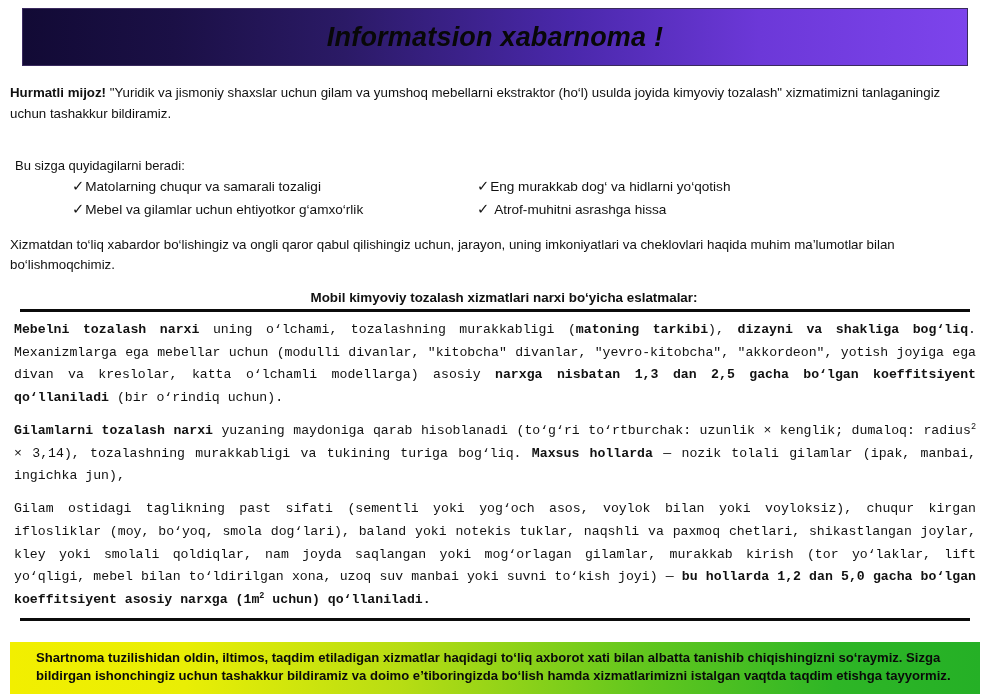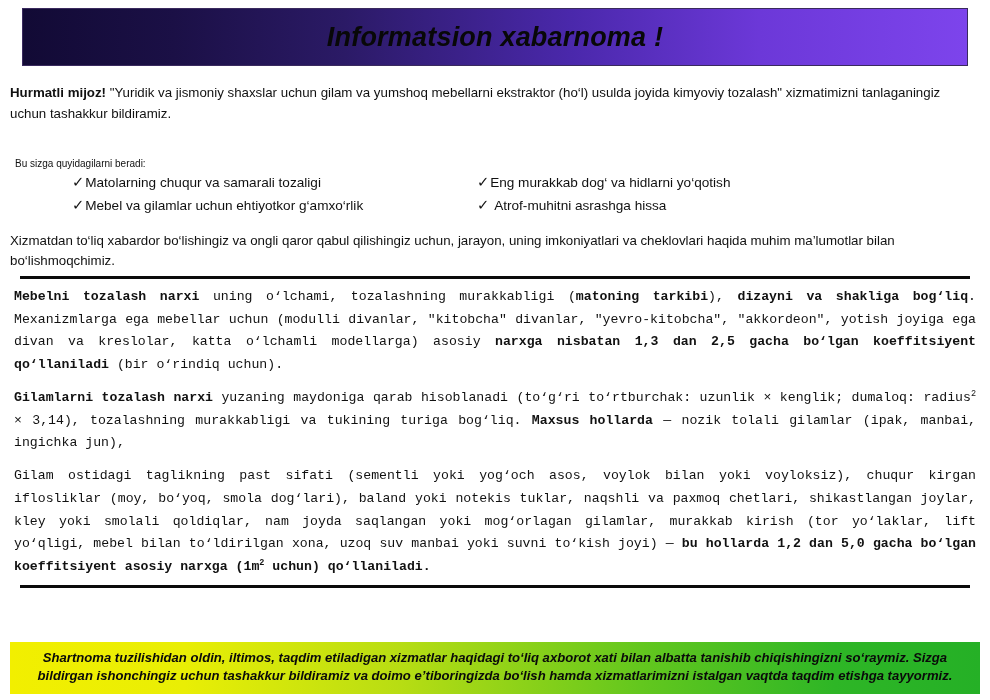--- a/index.html
+++ b/index.html
@@ -65,21 +65,21 @@
     color: #111;
   }
   .gap-lg { height: 17px; }
   .gap-md { height: 13px; }
   .gap-sm { height: 7px; }
 
   b, .b { font-weight: bold; }
 
   
   .benefits-intro {
-    font-size: 10px;
+    font-size: 13px;
     margin-left: 5px;
   }
   .benefits {
     display: flex;
     margin-top: 2px;
   }
   .benefits-col {
     display: flex;
     flex-direction: column;
   }
@@ -137,22 +137,20 @@
     margin: 6px 10px 6px 10px;
     padding: 7px 26px 8px 26px;
     box-sizing: border-box;
     background: linear-gradient(90deg,
         #f2ef00 0%,
         #e9ee05 18%,
         #b8dd13 40%,
         #63c71e 65%,
         #2eb626 85%,
         #25b026 100%);
-    text-align: center;
-    font-style: italic;
   }
   .footer p {
     margin: 0;
     font-size: 13.1px;
     font-weight: bold;
     line-height: 1.42;
     color: #0a0a0a;
   }
 </style>
 </head>
@@ -197,20 +195,21 @@
           <span class="check spaced">✓</span>
           <span>Atrof-muhitni asrashga hissa</span>
         </div>
       </div>
     </div>
 
     <div class="gap-md"></div>
 
     <p class="para">Xizmatdan to‘liq xabardor bo‘lishingiz va ongli qaror qabul qilishingiz uchun, jarayon, uning imkoniyatlari va cheklovlari haqida muhim ma’lumotlar bilan bo‘lishmoqchimiz.</p>
 
+    <div class="section-heading">Mobil kimyoviy tozalash xizmatlari narxi bo‘yicha eslatmalar:</div>
     <hr class="rule">
 
     <div class="gap-sm"></div>
 
     <div class="pricing">
 
       <p><b>Mebelni tozalash narxi</b><span> uning o‘lchami, tozalashning murakkabligi (</span><b>matoning tarkibi</b><span>), </span><b>dizayni va shakliga bog‘liq</b><span>. Mexanizmlarga ega mebellar uchun (modulli divanlar, "kitobcha" divanlar, "yevro-kitobcha", "akkordeon", yotish joyiga ega divan va kreslolar, katta o‘lchamli modellarga) asosiy </span><b>narxga nisbatan 1,3 dan 2,5 gacha bo‘lgan koeffitsiyent qo‘llaniladi</b><span> (bir o‘rindiq uchun).</span></p>
 
       <p><b>Gilamlarni tozalash narxi</b><span> yuzaning maydoniga qarab hisoblanadi (to‘g‘ri to‘rtburchak: uzunlik × kenglik; dumaloq: radius</span><sup>2</sup><span> × 3,14), tozalashning murakkabligi va tukining turiga bog‘liq. </span><b>Maxsus hollarda</b><span> — nozik tolali gilamlar (ipak, manbai, ingichka jun),</span></p>
 

